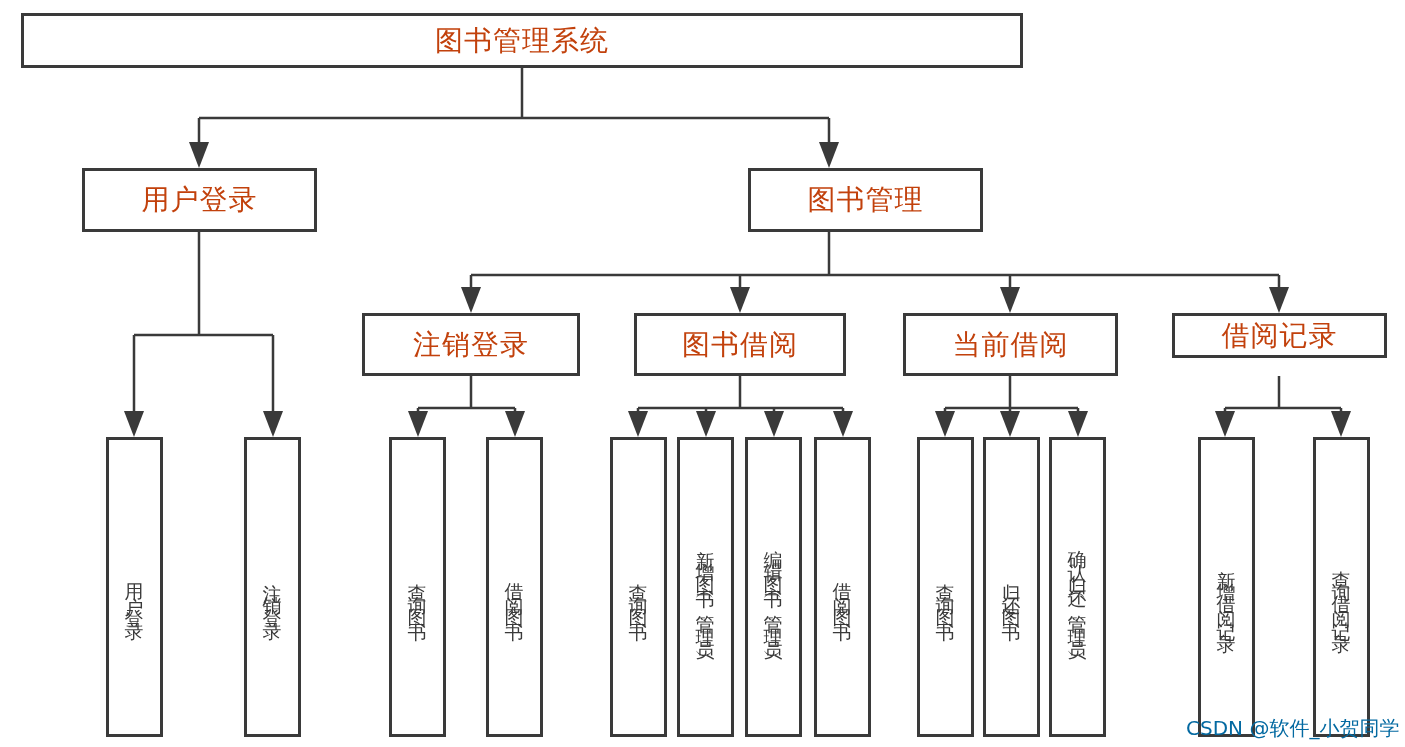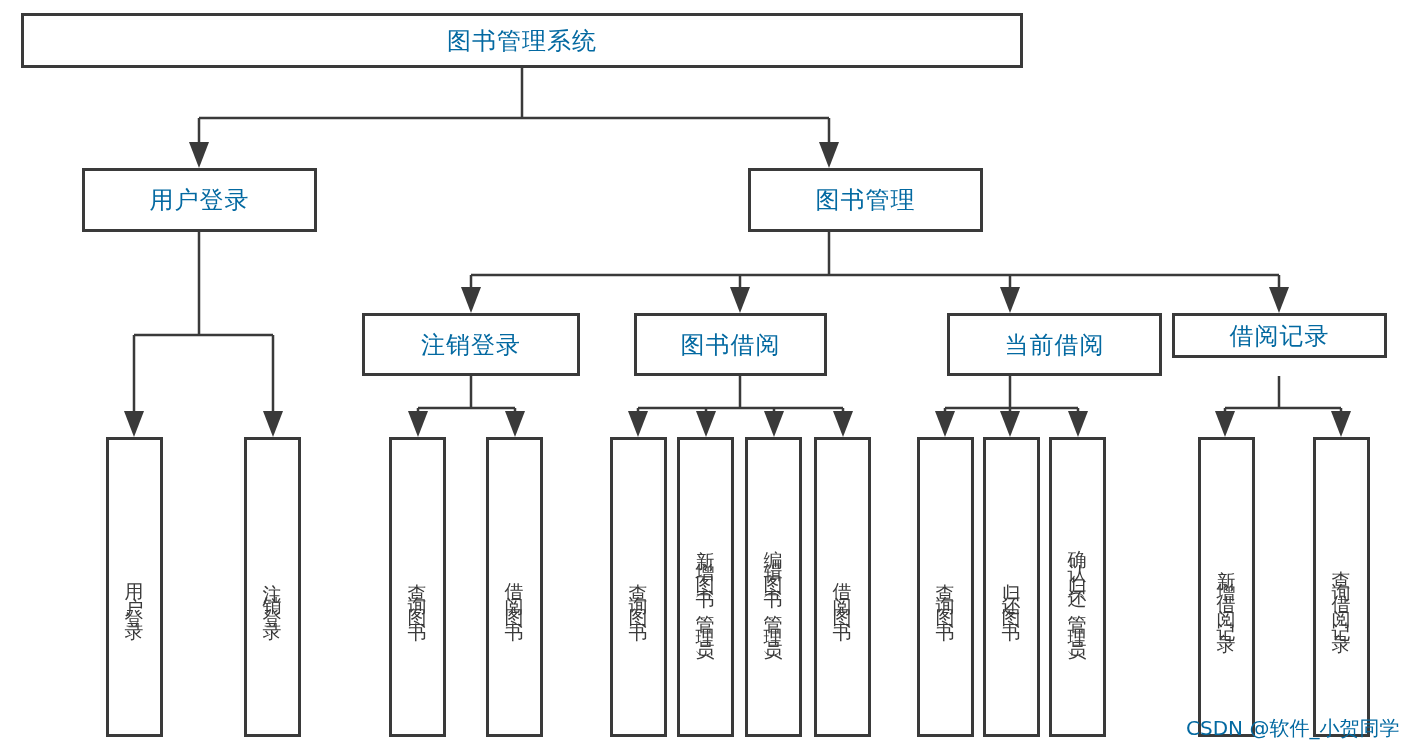--- a/index.html
+++ b/index.html
@@ -10,21 +10,21 @@
     font-family:"DejaVu Sans",sans-serif;
     overflow:hidden;
   }
   #wires{position:absolute;left:0;top:0;z-index:1;}
   .hbox{
     position:absolute;
     box-sizing:border-box;
     border:3px solid #3a3a3a;
     background:#ffffff;
     display:flex;align-items:center;justify-content:center;
-    font-size:24px;color:#0369a1;
+    font-size:28px;color:#c2410c;
     letter-spacing:1px;
     z-index:2;
   }
   .vbox{
     position:absolute;
     top:437px;height:300px;width:57px;
     box-sizing:border-box;
     border:3px solid #3a3a3a;
     background:#ffffff;
     display:flex;align-items:center;justify-content:center;
@@ -92,22 +92,22 @@
       <polygon points="1331,411 1351,411 1341,437"></polygon>
     </g>
   </svg>
 
   <div class="hbox" style="left:21px;top:13px;width:1002px;height:55px;">图书管理系统</div>
 
   <div class="hbox" style="left:82px;top:168px;width:235px;height:64px;">用户登录</div>
   <div class="hbox" style="left:748px;top:168px;width:235px;height:64px;">图书管理</div>
 
   <div class="hbox" style="left:362px;top:313px;width:218px;height:63px;">注销登录</div>
-  <div class="hbox" style="left:634px;top:313px;width:193px;height:63px;">图书借阅</div>
-  <div class="hbox" style="left:903px;top:313px;width:215px;height:63px;margin-left:44px;">当前借阅</div>
+  <div class="hbox" style="left:634px;top:313px;width:212px;height:63px;">图书借阅</div>
+  <div class="hbox" style="left:903px;top:313px;width:215px;height:63px;">当前借阅</div>
   <div class="hbox" style="left:1172px;top:313px;width:215px;height:45px;">借阅记录</div>
 
   <div class="vbox" style="left:106px;">
     <span class="vtext">用户登录</span>
   </div>
   <div class="vbox" style="left:244px;">
     <span class="vtext">注销登录</span>
   </div>
 
   <div class="vbox" style="left:389px;">

